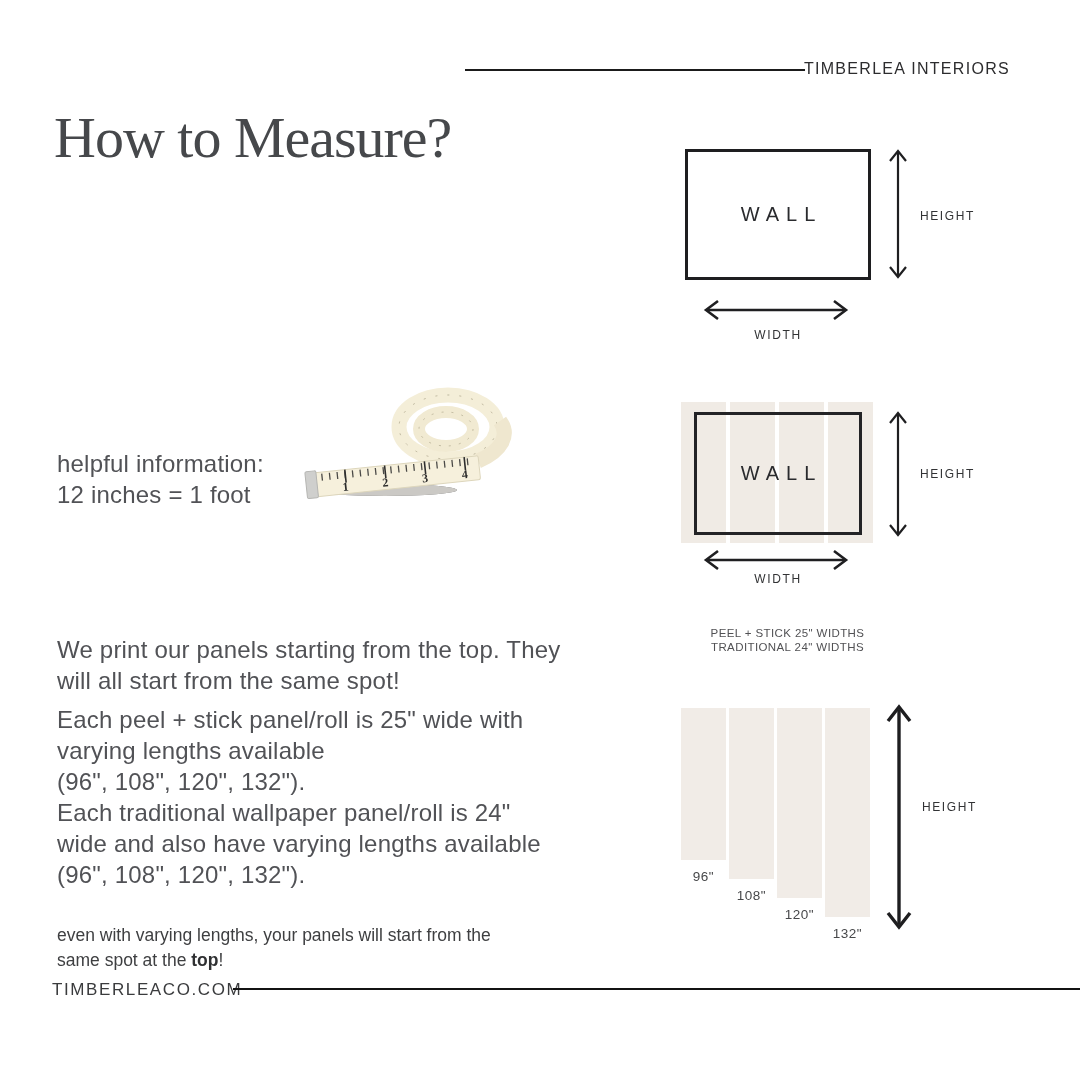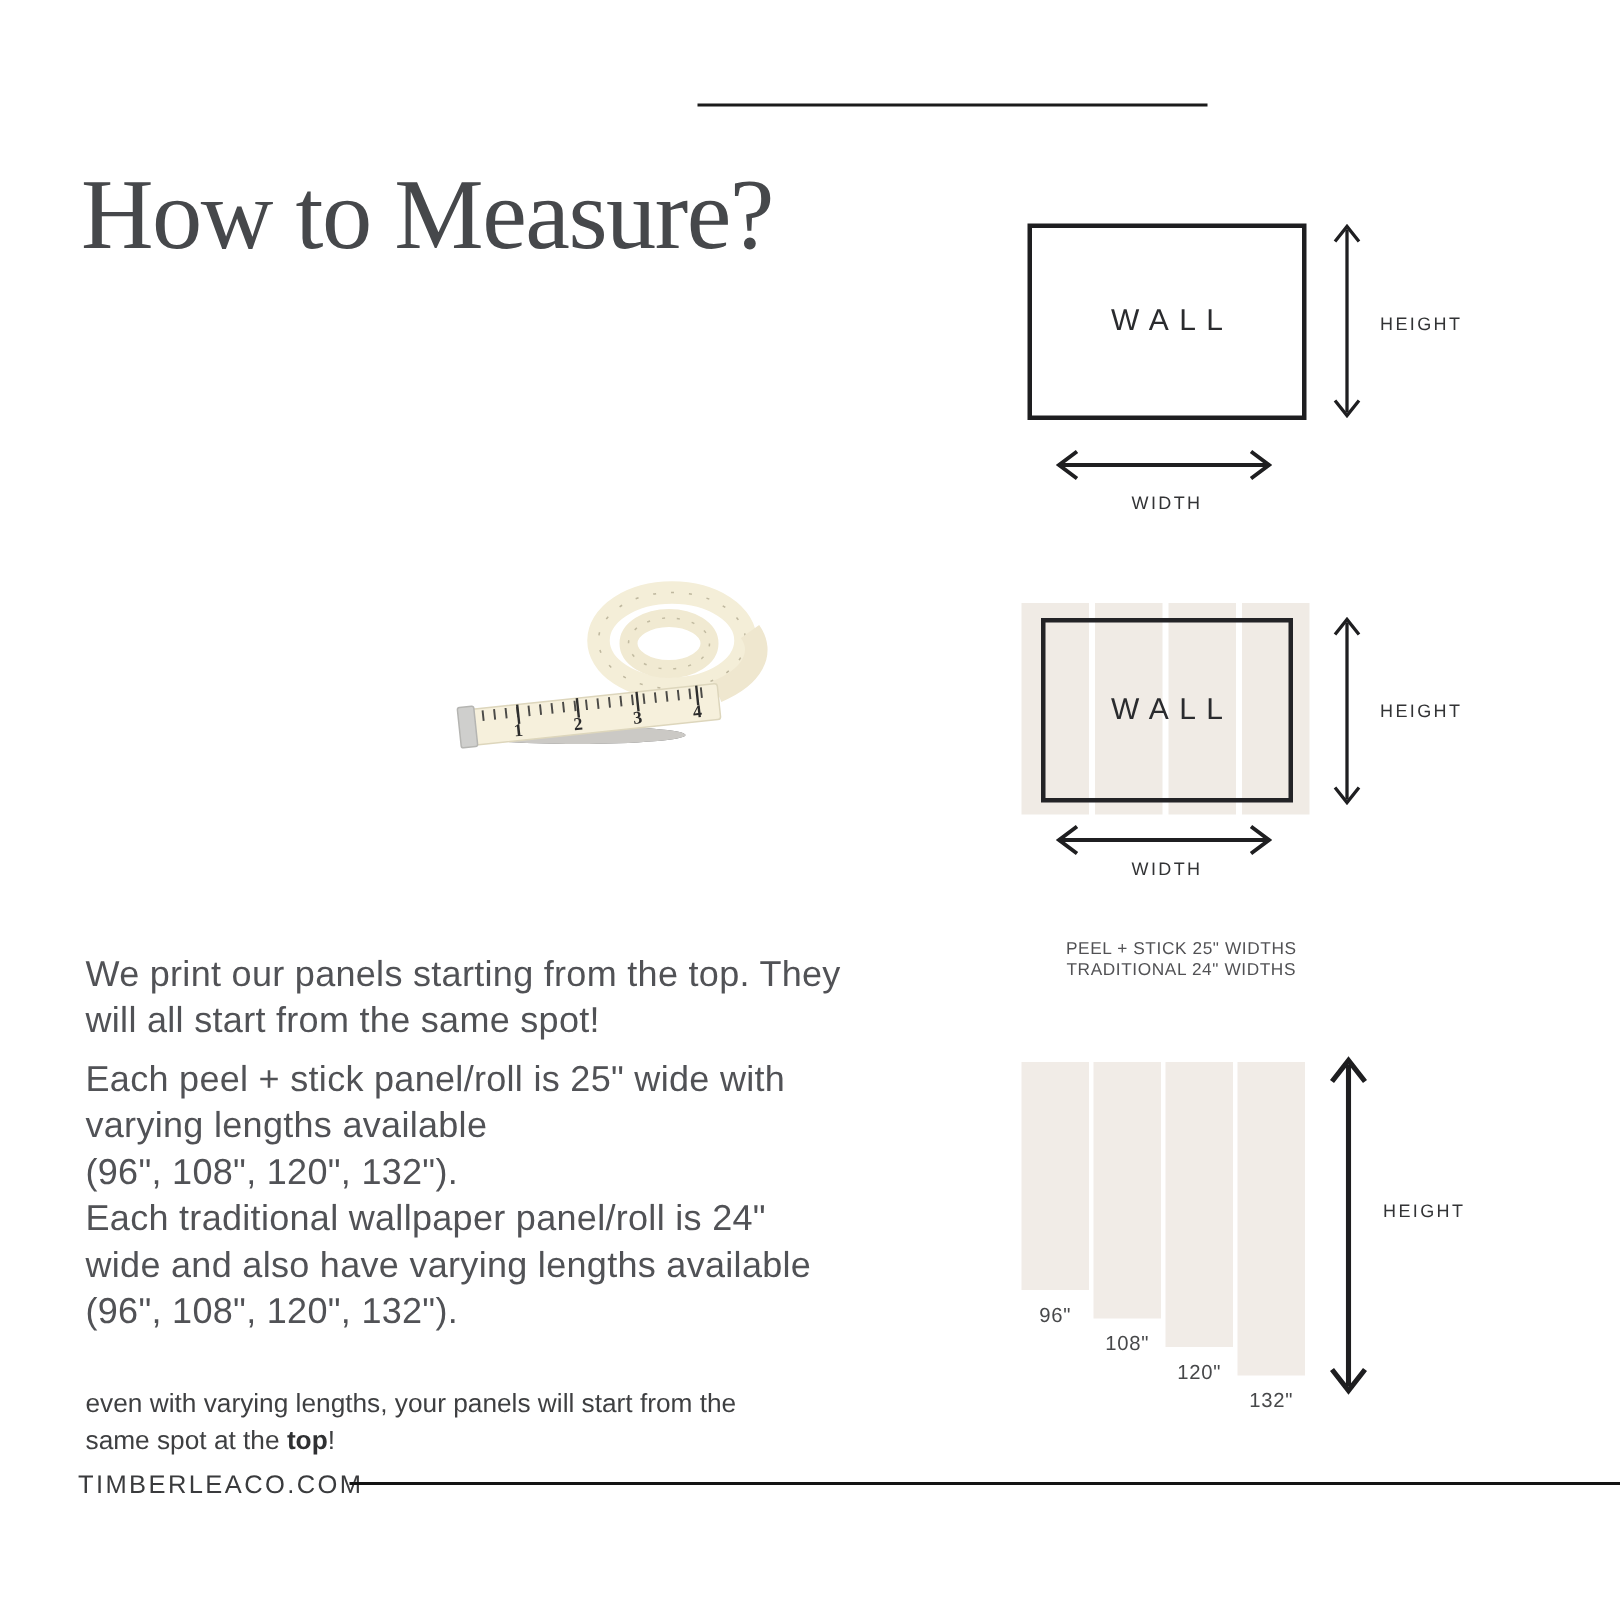--- a/index.html
+++ b/index.html
@@ -10,21 +10,21 @@
   }
 
   
   .header-rule { position: absolute; left: 465px; top: 69px; width: 340px; height: 2px; background: #1b1b1b; }
   .brand { position: absolute; left: 710px; top: 60px; width: 300px; text-align: right;
            font-size: 16px; letter-spacing: 1.3px; color: #2c2c2e; }
 
   
   .title { position: absolute; left: 54px; top: 108px; margin: 0;
            font-family: "Liberation Serif", serif; font-weight: 400;
-           font-size: 67px; line-height: 1.05; letter-spacing: -1px; color: #46484b; }
+           font-size: 58px; line-height: 1.05; letter-spacing: -1px; color: #46484b; }
 
   
   .para { position: absolute; left: 57px; width: 545px; font-size: 24px; line-height: 31px;
           letter-spacing: 0.2px; color: #515256; white-space: pre-line; }
   .p1 { top: 206px; }
   .helpful { top: 424px; }
   .p2 { top: 517px; }
   .p3 { top: 610px; margin-top: 24px; }
   .p4 { top: 680px; }
   .note { position: absolute; left: 57px; top: 905px; width: 490px; font-size: 17.5px;
@@ -72,23 +72,26 @@
   .bl-120 { left: 777px; top: 907px; }
   .bl-132 { left: 825px; top: 926px; }
   .d3-height-label { left: 922px; top: 800px; }
 </style>
 </head>
 <body>
 
 <div class="canvas">
 
   <div class="header-rule"></div>
+  <div class="brand">TIMBERLEA INTERIORS</div>
 
   <h1 class="title">How to Measure?</h1>
 
+  <p class="para helpful">helpful information:
+12 inches = 1 foot</p>
   <p class="para p3">We print our panels starting from the top. They
 will all start from the same spot!</p>
   <p class="para p4">Each peel + stick panel/roll is 25" wide with
 varying lengths available
 (96", 108", 120", 132").
 Each traditional wallpaper panel/roll is 24"
 wide and also have varying lengths available
 (96", 108", 120", 132").</p>
   <p class="note"><span>even with varying lengths, your panels will start from the
 same spot at the </span><b>top</b><span>!</span></p>

